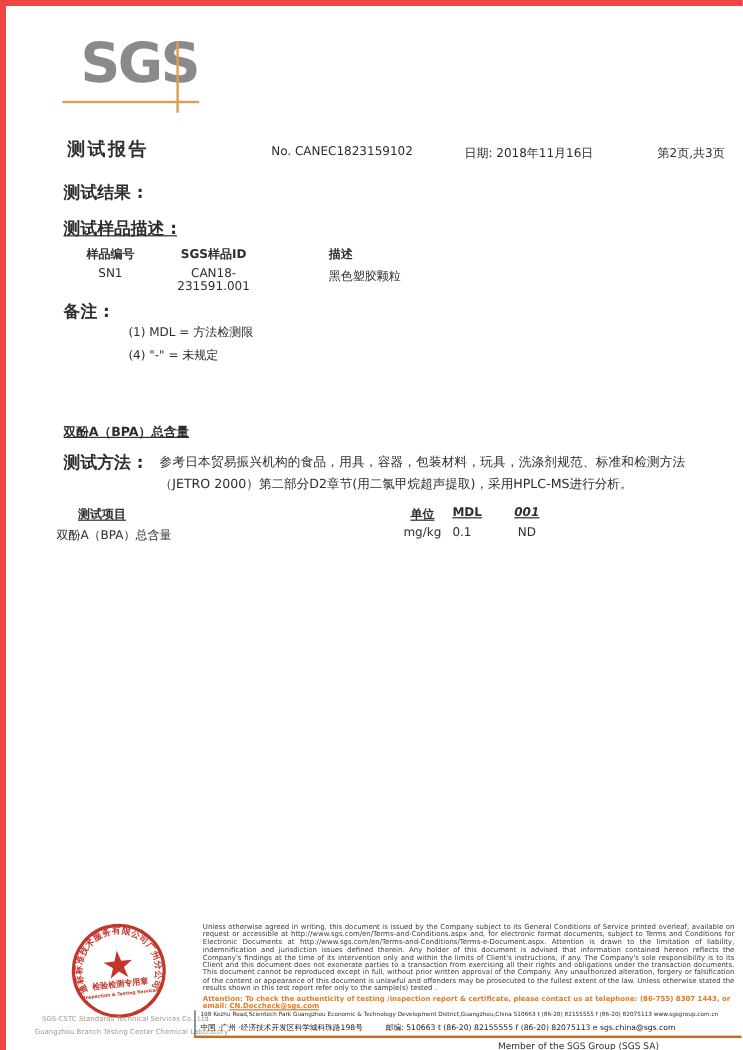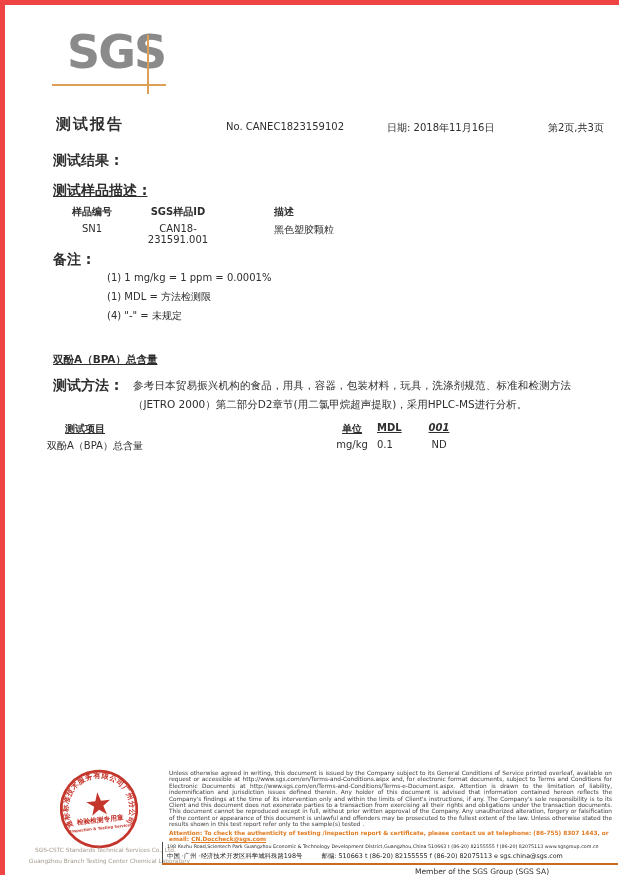--- a/index.html
+++ b/index.html
@@ -84,21 +84,20 @@
 
   <div class="abs body-txt st-h st-c1">样品编号</div>
   <div class="abs body-txt st-h st-c2">SGS样品ID</div>
   <div class="abs body-txt st-h st-c3">描述</div>
   <div class="abs body-txt st-r st-c1">SN1</div>
   <div class="abs body-txt st-r st-c2">CAN18-231591.001</div>
   <div class="abs body-txt st-r st-c3">黑色塑胶颗粒</div>
 
   <div class="abs lbl remarks-label">备注 :</div>
   <div class="abs remarks">
-    <div>(1) 1 mg/kg = 1 ppm = 0.0001%</div>
     <div>(1) MDL = 方法检测限</div>
     <div>(4) "-" = 未规定</div>
   </div>
 
   <div class="abs lbl ul bpa-title">双酚A（BPA）总含量</div>
   <div class="abs lbl method-label">测试方法 :</div>
   <div class="abs method-text">参考日本贸易振兴机构的食品，用具，容器，包装材料，玩具，洗涤剂规范、标准和检测方法（JETRO 2000）第二部分D2章节(用二氯甲烷超声提取)，采用HPLC-MS进行分析。</div>
 
   <div class="abs rt-h rt-item-h">测试项目</div>
   <div class="abs rt-h rt-unit">单位</div>

